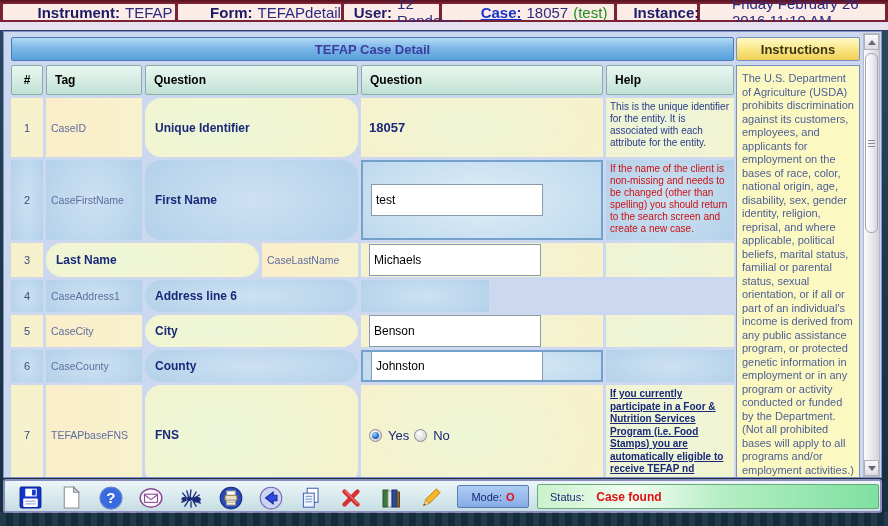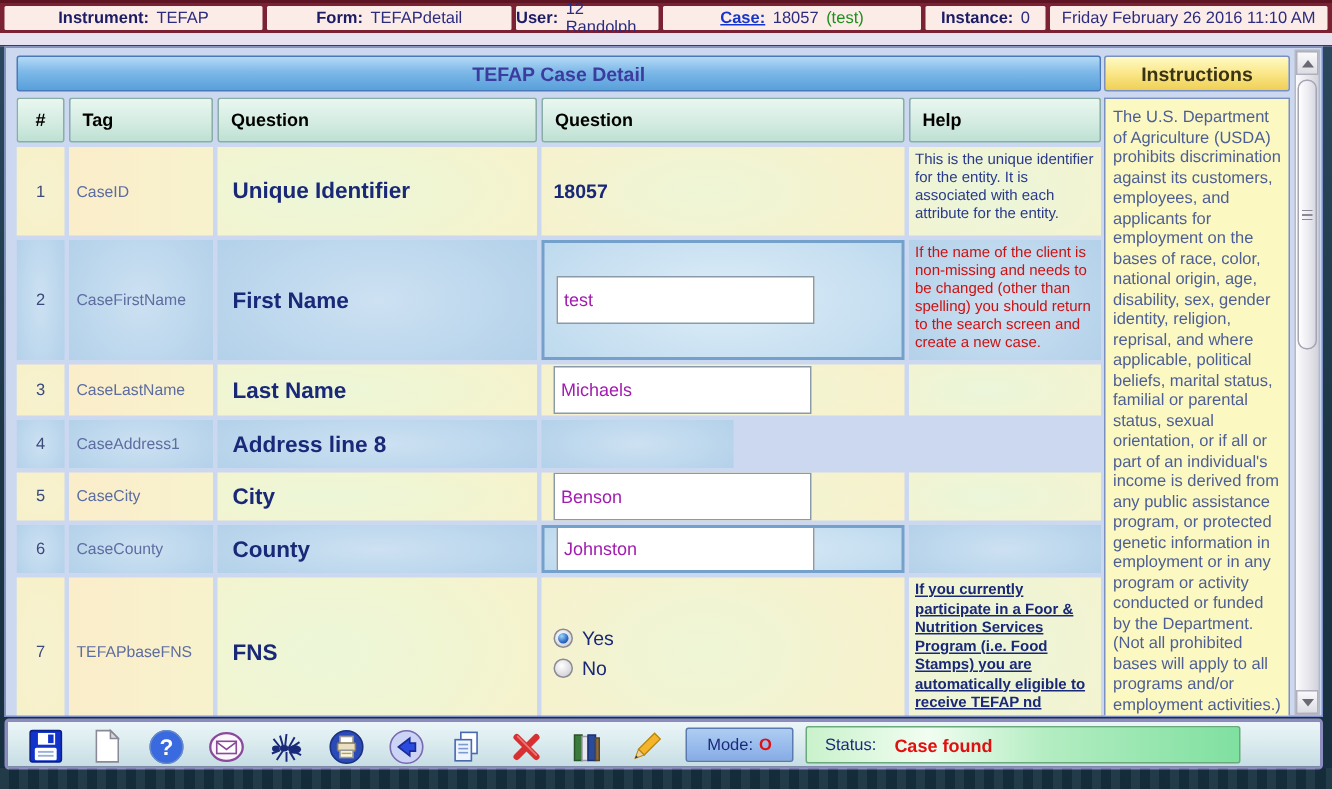--- a/index.html
+++ b/index.html
@@ -8,21 +8,21 @@
 
   .window { position:relative; width:888px; height:526px;
     background:linear-gradient(180deg,#2c4a60 0%,#1d3748 55%,#16303f 100%); }
   .window::after{ content:""; position:absolute; left:0; top:512px; right:0; height:14px;
     background:repeating-linear-gradient(90deg, rgba(255,255,255,.05) 0 6px, rgba(0,0,0,.08) 6px 13px); pointer-events:none;}
 
   
   .topbar { position:absolute; left:0; top:0; width:888px; height:22px;
     background:#7a2134; border-top:2px solid #5e1423; display:flex; align-items:stretch; padding:2px 3px; gap:3px; }
   .tseg { background:#fcece7; flex:0 0 auto; display:flex; align-items:center; justify-content:center; gap:5px;
-    font-size:11px; color:#2b2b80; border-radius:1px; }
+    font-size:15px; color:#2b2b80; border-radius:1px;padding-left:32px; }
   .tlabel { font-weight:bold; color:#1b1b66; }
   .tseg.case-seg a { color:#1535cc; font-weight:bold; text-decoration:underline; }
   .case-extra { color:#1d8f1d; }
   .understrip { position:absolute; left:0; top:22px; width:888px; height:9px;
     background:#e6e2f0; border-bottom:1px solid #3a3a6a; }
 
   
   .main-panel { position:absolute; left:3px; top:31px; width:879px; height:447px;
     background:#cbd8f0; border:1px solid #8090c8; overflow:hidden; }
 
@@ -42,21 +42,21 @@
     background:#fbf8c2; border:1px solid #7a90c0; padding:6px 5px; overflow:hidden;
     font-size:11px; line-height:13.5px; color:#4d5f96; }
 
   
   .qtable { position:absolute; left:7px; top:33px; width:723px; height:412px; overflow:hidden; }
   .trow { display:flex; gap:3px; margin-bottom:3px; }
   .cell { flex:0 0 auto; overflow:hidden; }
   .c-num { width:32px; display:flex; align-items:center; justify-content:center; font-size:11px; color:#3a4a7a; }
   .c-tag { width:96px; display:flex; align-items:center; padding-left:5px; font-size:10.5px; color:#5d6da0; }
   .c-question { width:213px; display:flex; align-items:center; padding-left:10px;
-    font-size:15px; font-weight:bold; color:#1a2878; }
+    font-size:12px; font-weight:bold; color:#1a2878;border-radius:16px; }
   .c-response { width:242px; display:flex; align-items:center; padding-left:8px; }
   .c-help { width:128px; padding:3px 4px; font-size:10px; line-height:12px; color:#2a3a8a; }
 
   .hrow .cell { height:30px; background:linear-gradient(180deg,#e9f7ef 0%,#d4ece2 55%,#bfe0d4 100%);
     border:1px solid #88aea6; border-radius:2px; color:#000; font-weight:bold; }
   .hrow .c-num { font-size:12px; }
   .hrow .c-tag, .hrow .c-question, .hrow .c-response, .hrow .c-help {
     font-size:12px; color:#000; display:flex; align-items:center; padding-left:8px; }
 
   .row-odd .c-num { background:radial-gradient(ellipse 120% 100% at 50% 50%, #f6f2cf 0%, #f8f0c6 100%); }
@@ -71,26 +71,26 @@
   .trow.r1 > .cell { height:59px; }
   .trow.r2 > .cell { height:80px; }
   .trow.r3 > .cell { height:34px; }
   .trow.r4 > .cell { height:32px; }
   .trow.r5 > .cell { height:32px; }
   .trow.r6 > .cell { height:32px; }
   .trow.r7 > .cell { height:100px; }
 
   .resp-static { font-size:13px; font-weight:bold; color:#1a2878; }
   .tinput { width:172px; height:22px; background:#fff; border:1px solid #8a9aa8;
-    font-family:"Liberation Sans", sans-serif; font-size:12px; color:#a21caf; padding:15px 4px; }
+    font-family:"Liberation Sans", sans-serif; font-size:12px; color:#000000; padding:15px 4px; }
 
   .help-red { color:#cc1111; }
   .help-link { color:#1a2878; font-weight:bold; text-decoration:underline; font-size:10px; line-height:12.5px; }
 
-  .radio-group { display:flex; flex-direction:column; gap:5px; }
+  .radio-group { display:flex; flex-direction:row; gap:5px; }
   .radio-line { display:flex; align-items:center; gap:6px; font-size:13px; color:#1a2878; }
   .radio-dot { width:13px; height:13px; border-radius:50%;
     background:radial-gradient(circle at 40% 35%, #ffffff 0%, #d8d8dc 70%, #bcbcc4 100%);
     border:1px solid #8a8a92; position:relative; flex:0 0 auto; }
   .radio-dot.sel::after { content:""; position:absolute; left:2px; top:2px; width:7px; height:7px;
     border-radius:50%; background:radial-gradient(circle at 35% 30%, #9ed6f8 0%, #2a6ac8 60%, #123f92 100%); }
 
   
   .vscroll { position:absolute; left:859px; top:1px; width:17px; height:444px;
     background:linear-gradient(90deg,#fbfbfd 0%,#e4e4ea 60%,#d2d2da 100%); border:1px solid #b8b8c4; }
@@ -113,21 +113,21 @@
     border:2px solid #8c8cbe; border-radius:3px; }
   .tb-icons { position:absolute; left:12px; top:3px; display:flex; gap:13px; align-items:center; }
   .tb-icon { width:27px; height:27px; display:flex; align-items:center; justify-content:center; cursor:pointer; }
 
   .mode-badge { position:absolute; left:452px; top:4px; width:72px; height:23px;
     background:linear-gradient(180deg,#aecdf2 0%,#86ace6 100%); border:1px solid #5a7ab0; border-radius:2px;
     display:flex; align-items:center; justify-content:center; gap:4px; font-size:11px; }
   .mode-label { color:#1a2a7a; }
   .mode-value { color:#e01010; font-weight:bold; }
 
-  .status-badge { position:absolute; left:532px; top:3px; width:290px; height:25px;
+  .status-badge { position:absolute; left:532px; top:3px; width:342px; height:25px;
     background:linear-gradient(90deg,#c9f2cb 0%,#f1fdf1 28%,#b4edc2 55%,#7fe0a0 100%);
     border:1px solid #6aaa7a; border-radius:2px;
     display:flex; align-items:center; gap:12px; padding-left:12px; font-size:11px; }
   .status-label { color:#1a2a7a; }
   .status-value { color:#e01010; font-weight:bold; font-size:12px; }
 </style>
 </head>
 <body>
 
 <div class="window">
@@ -190,32 +190,32 @@
         <div class="cell c-tag">CaseFirstName</div>
         <div class="cell c-question">First Name</div>
         <div class="cell c-response">
           <input class="tinput" type="text" value="test" style="">
         </div>
         <div class="cell c-help help-red">If the name of the client is non-missing and needs to be changed (other than spelling) you should return to the search screen and create a new case.</div>
       </div>
 
       <div class="trow r3 row-odd">
         <div class="cell c-num">3</div>
+        <div class="cell c-question">Last Name</div>
         <div class="cell c-tag">CaseLastName</div>
-        <div class="cell c-question">Last Name</div>
         <div class="cell c-response">
           <input class="tinput" type="text" value="Michaels" style="">
         </div>
         <div class="cell c-help"></div>
       </div>
 
       <div class="trow r4 row-even">
         <div class="cell c-num">4</div>
         <div class="cell c-tag">CaseAddress1</div>
-        <div class="cell c-question">Address line 8</div>
+        <div class="cell c-question">Address line 6</div>
         <div class="cell c-help"></div>
       </div>
 
       <div class="trow r5 row-odd">
         <div class="cell c-num">5</div>
         <div class="cell c-tag">CaseCity</div>
         <div class="cell c-question">City</div>
         <div class="cell c-response">
           <input class="tinput" type="text" value="Benson" style="">
         </div>

